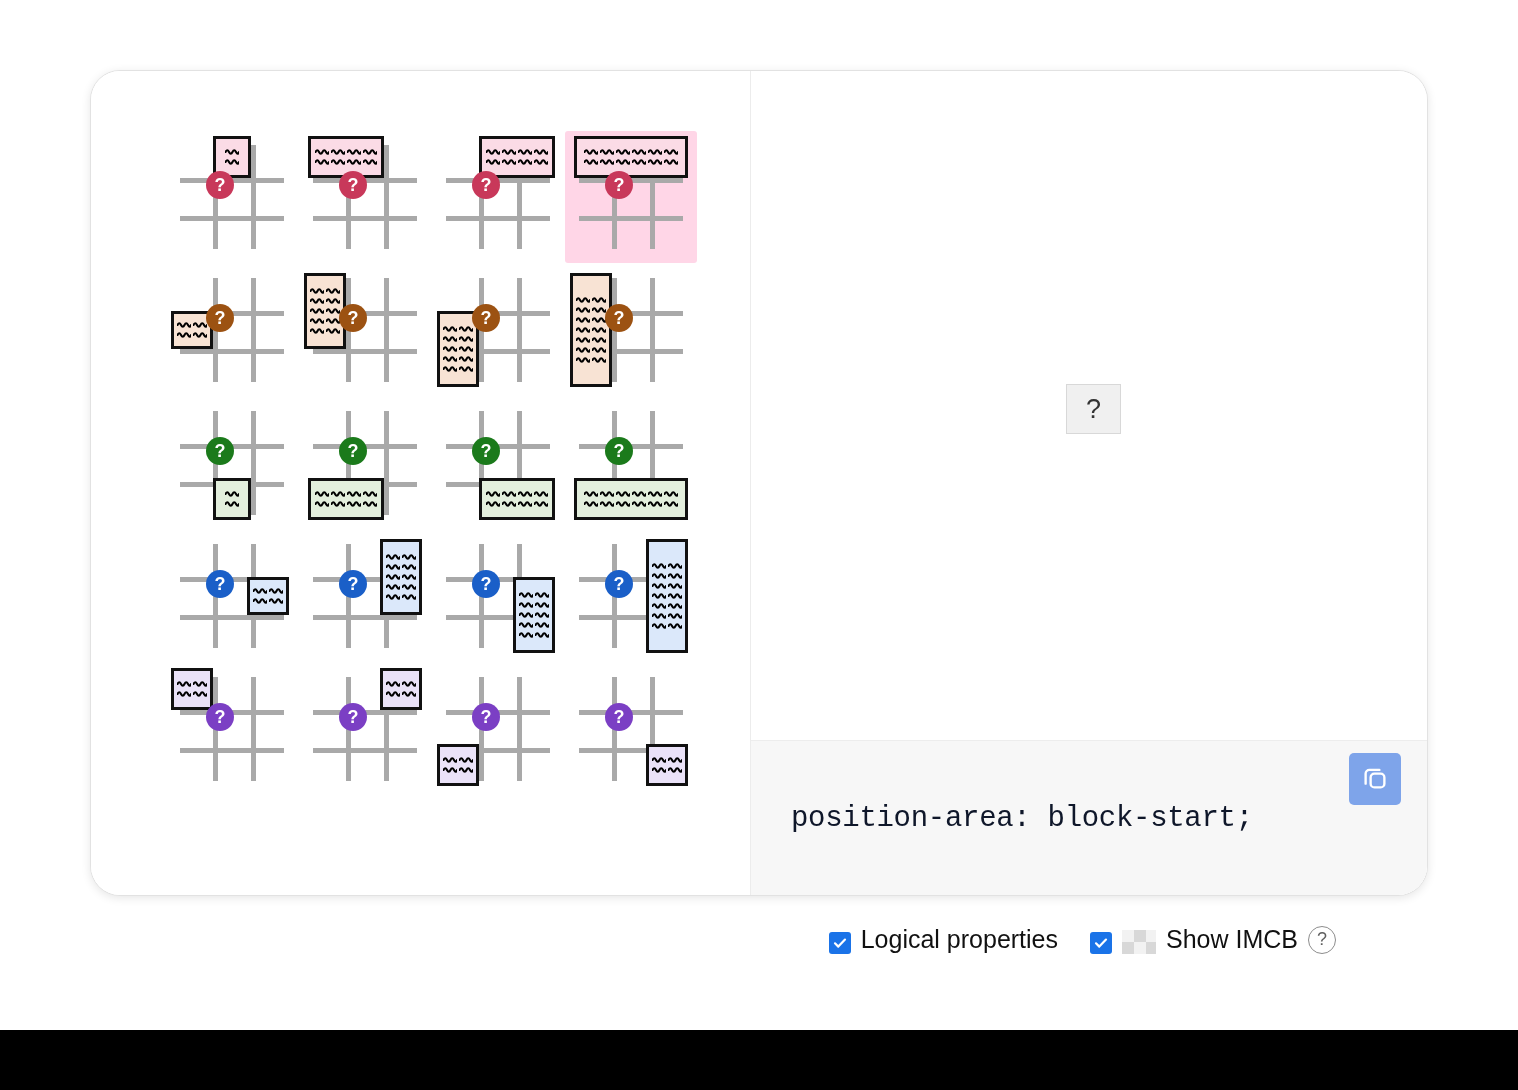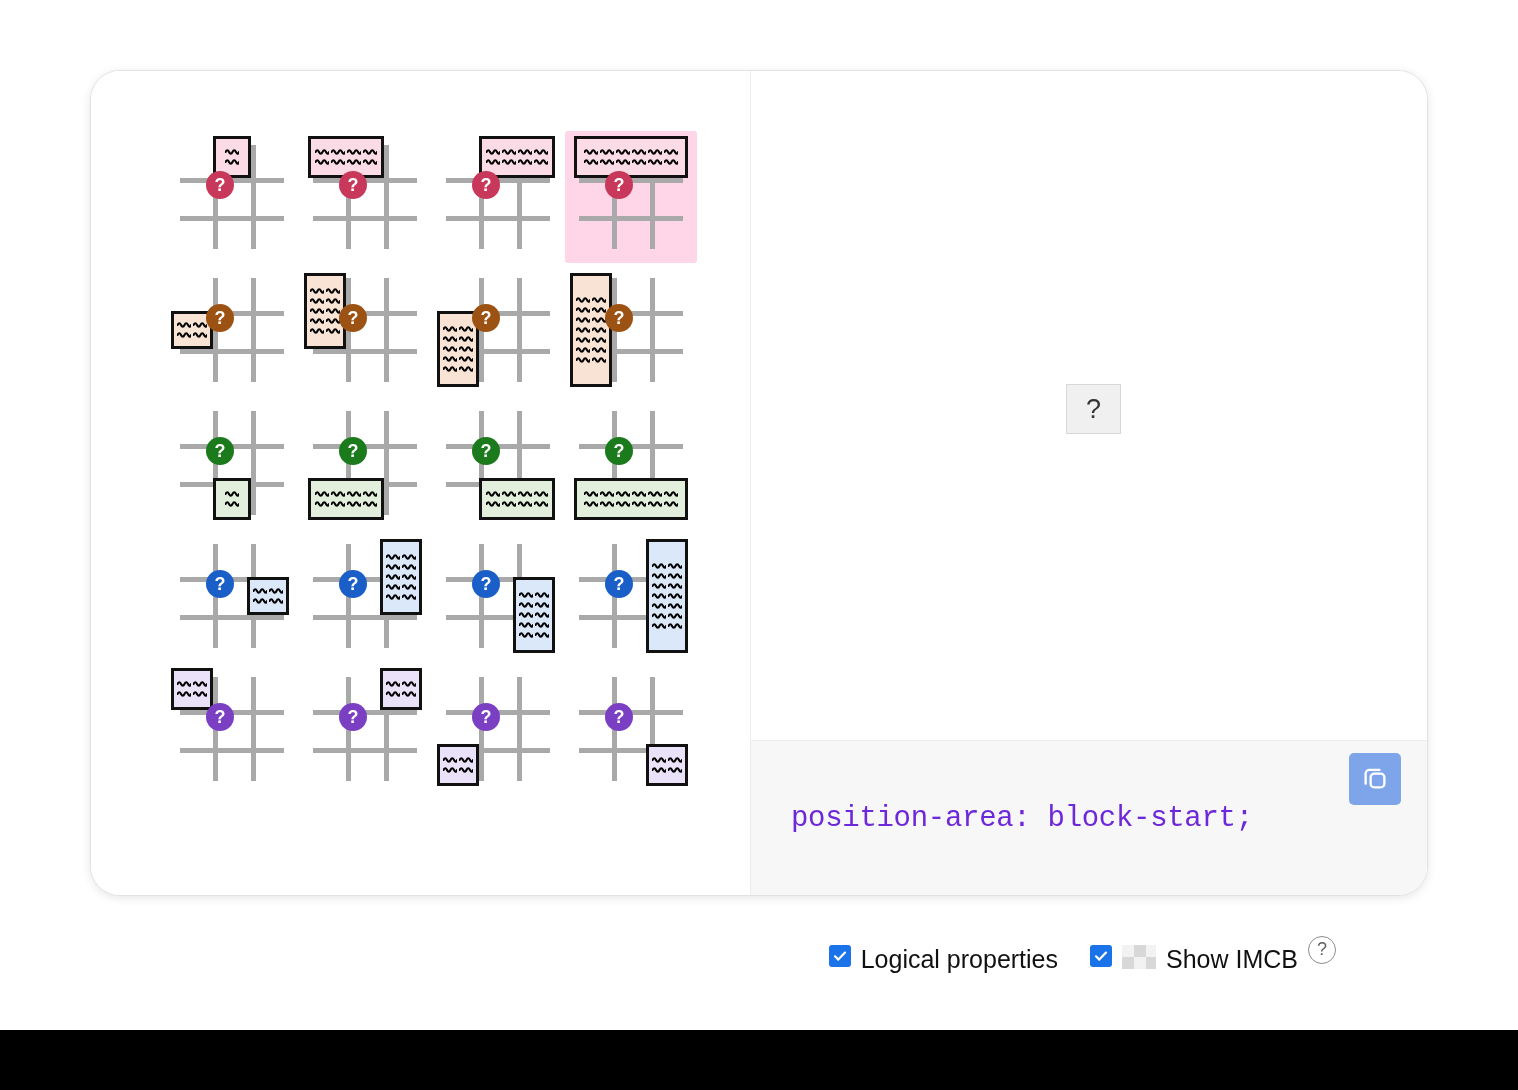--- a/index.html
+++ b/index.html
@@ -140,42 +140,42 @@
   #code-panel{
     position:relative;
     height:155px;
     background:#f7f7f7;
     border-top:1px solid #ededed;
     display:flex; align-items:center;
   }
   #code-text{
     font-family:"Liberation Mono", monospace;
     font-size:29px;
-    color:#6d28d9;
+    color:#0f172a;
     padding-left:40px;
     letter-spacing:-0.3px;
   }
   #copy-button{
     position:absolute; right:26px; top:12px;
     width:52px; height:52px;
     background:#7ea4ea;
     border:none; border-radius:5px;
     display:flex; align-items:center; justify-content:center;
     cursor:pointer;
   }
 
   
   #controls{
     position:absolute; left:0; top:925px; width:1428px;
     display:flex; justify-content:flex-end; align-items:center;
     gap:10px;
     font-size:25px; color:#111;
     padding-right:92px;
   }
-  .ctl{ display:flex; align-items:flex-start; gap:10px;margin-top:20px; }
+  .ctl{ display:flex; align-items:flex-end; gap:10px; }
   .chk{
     width:22px; height:22px; border-radius:3px;
     background:#1a73e8;
     display:flex; align-items:center; justify-content:center;
     cursor:pointer;
     flex:none;
   }
   .chk svg{ display:block; }
   .imcb-swatch{
     width:34px; height:24px;

